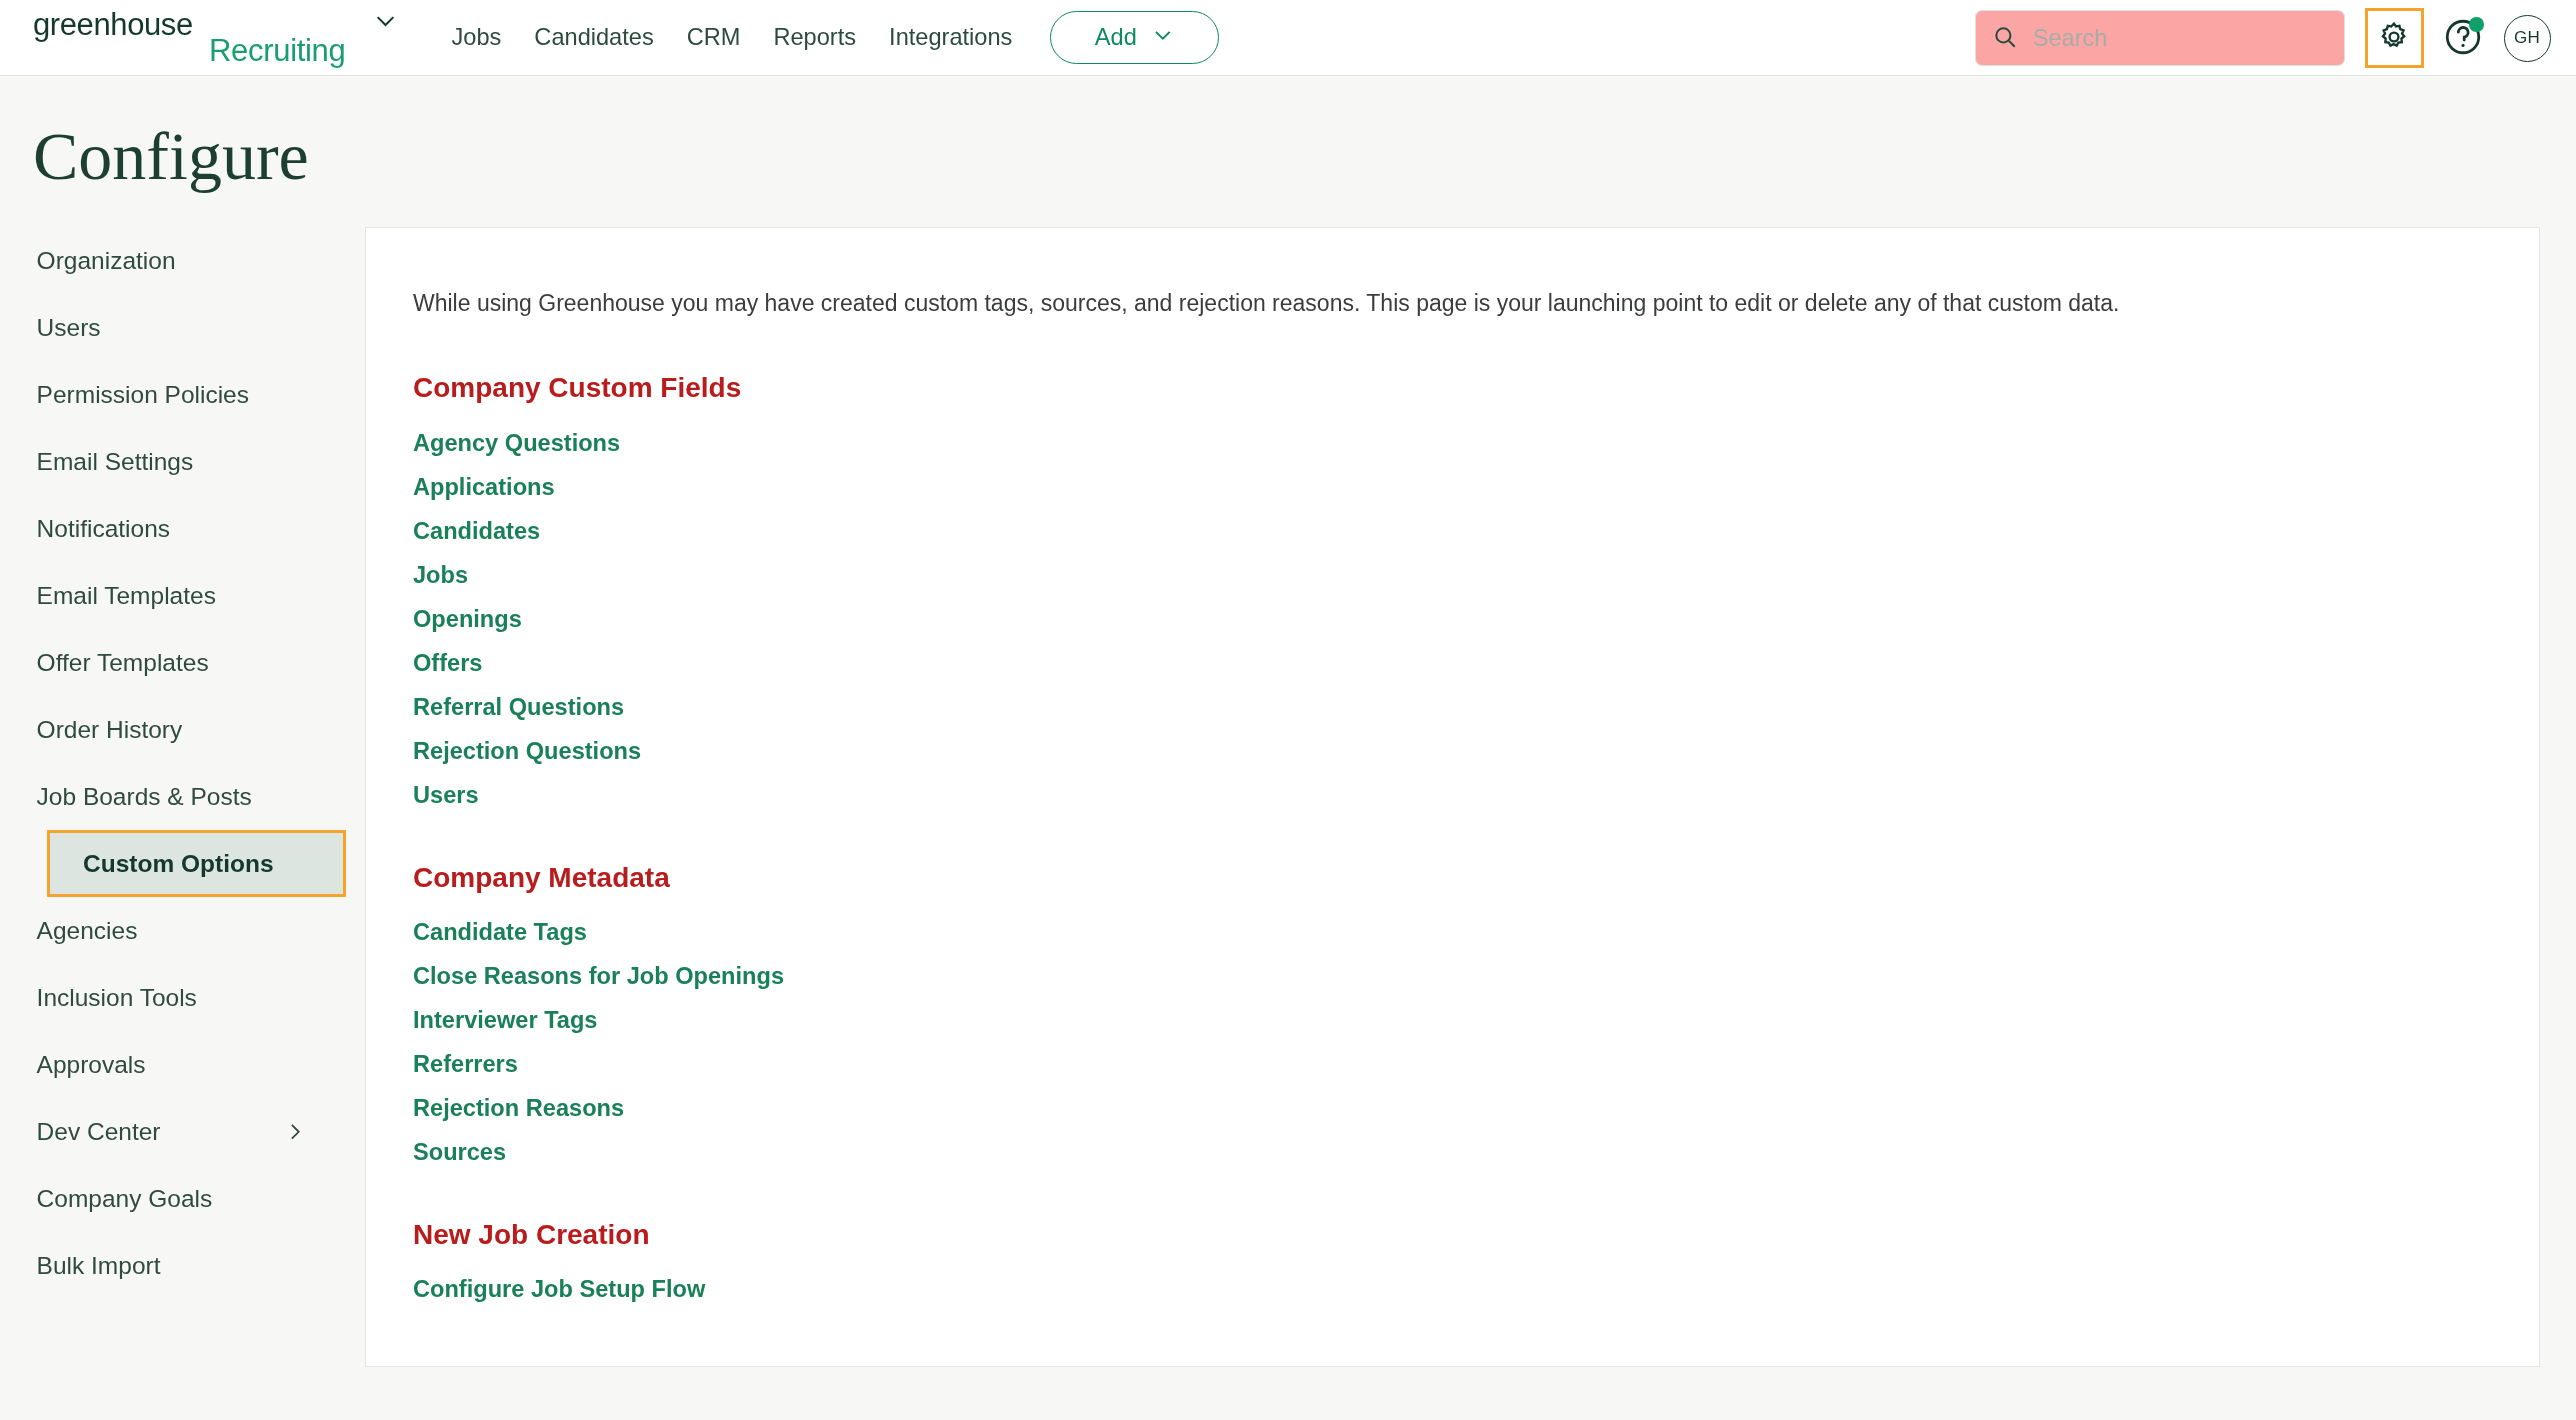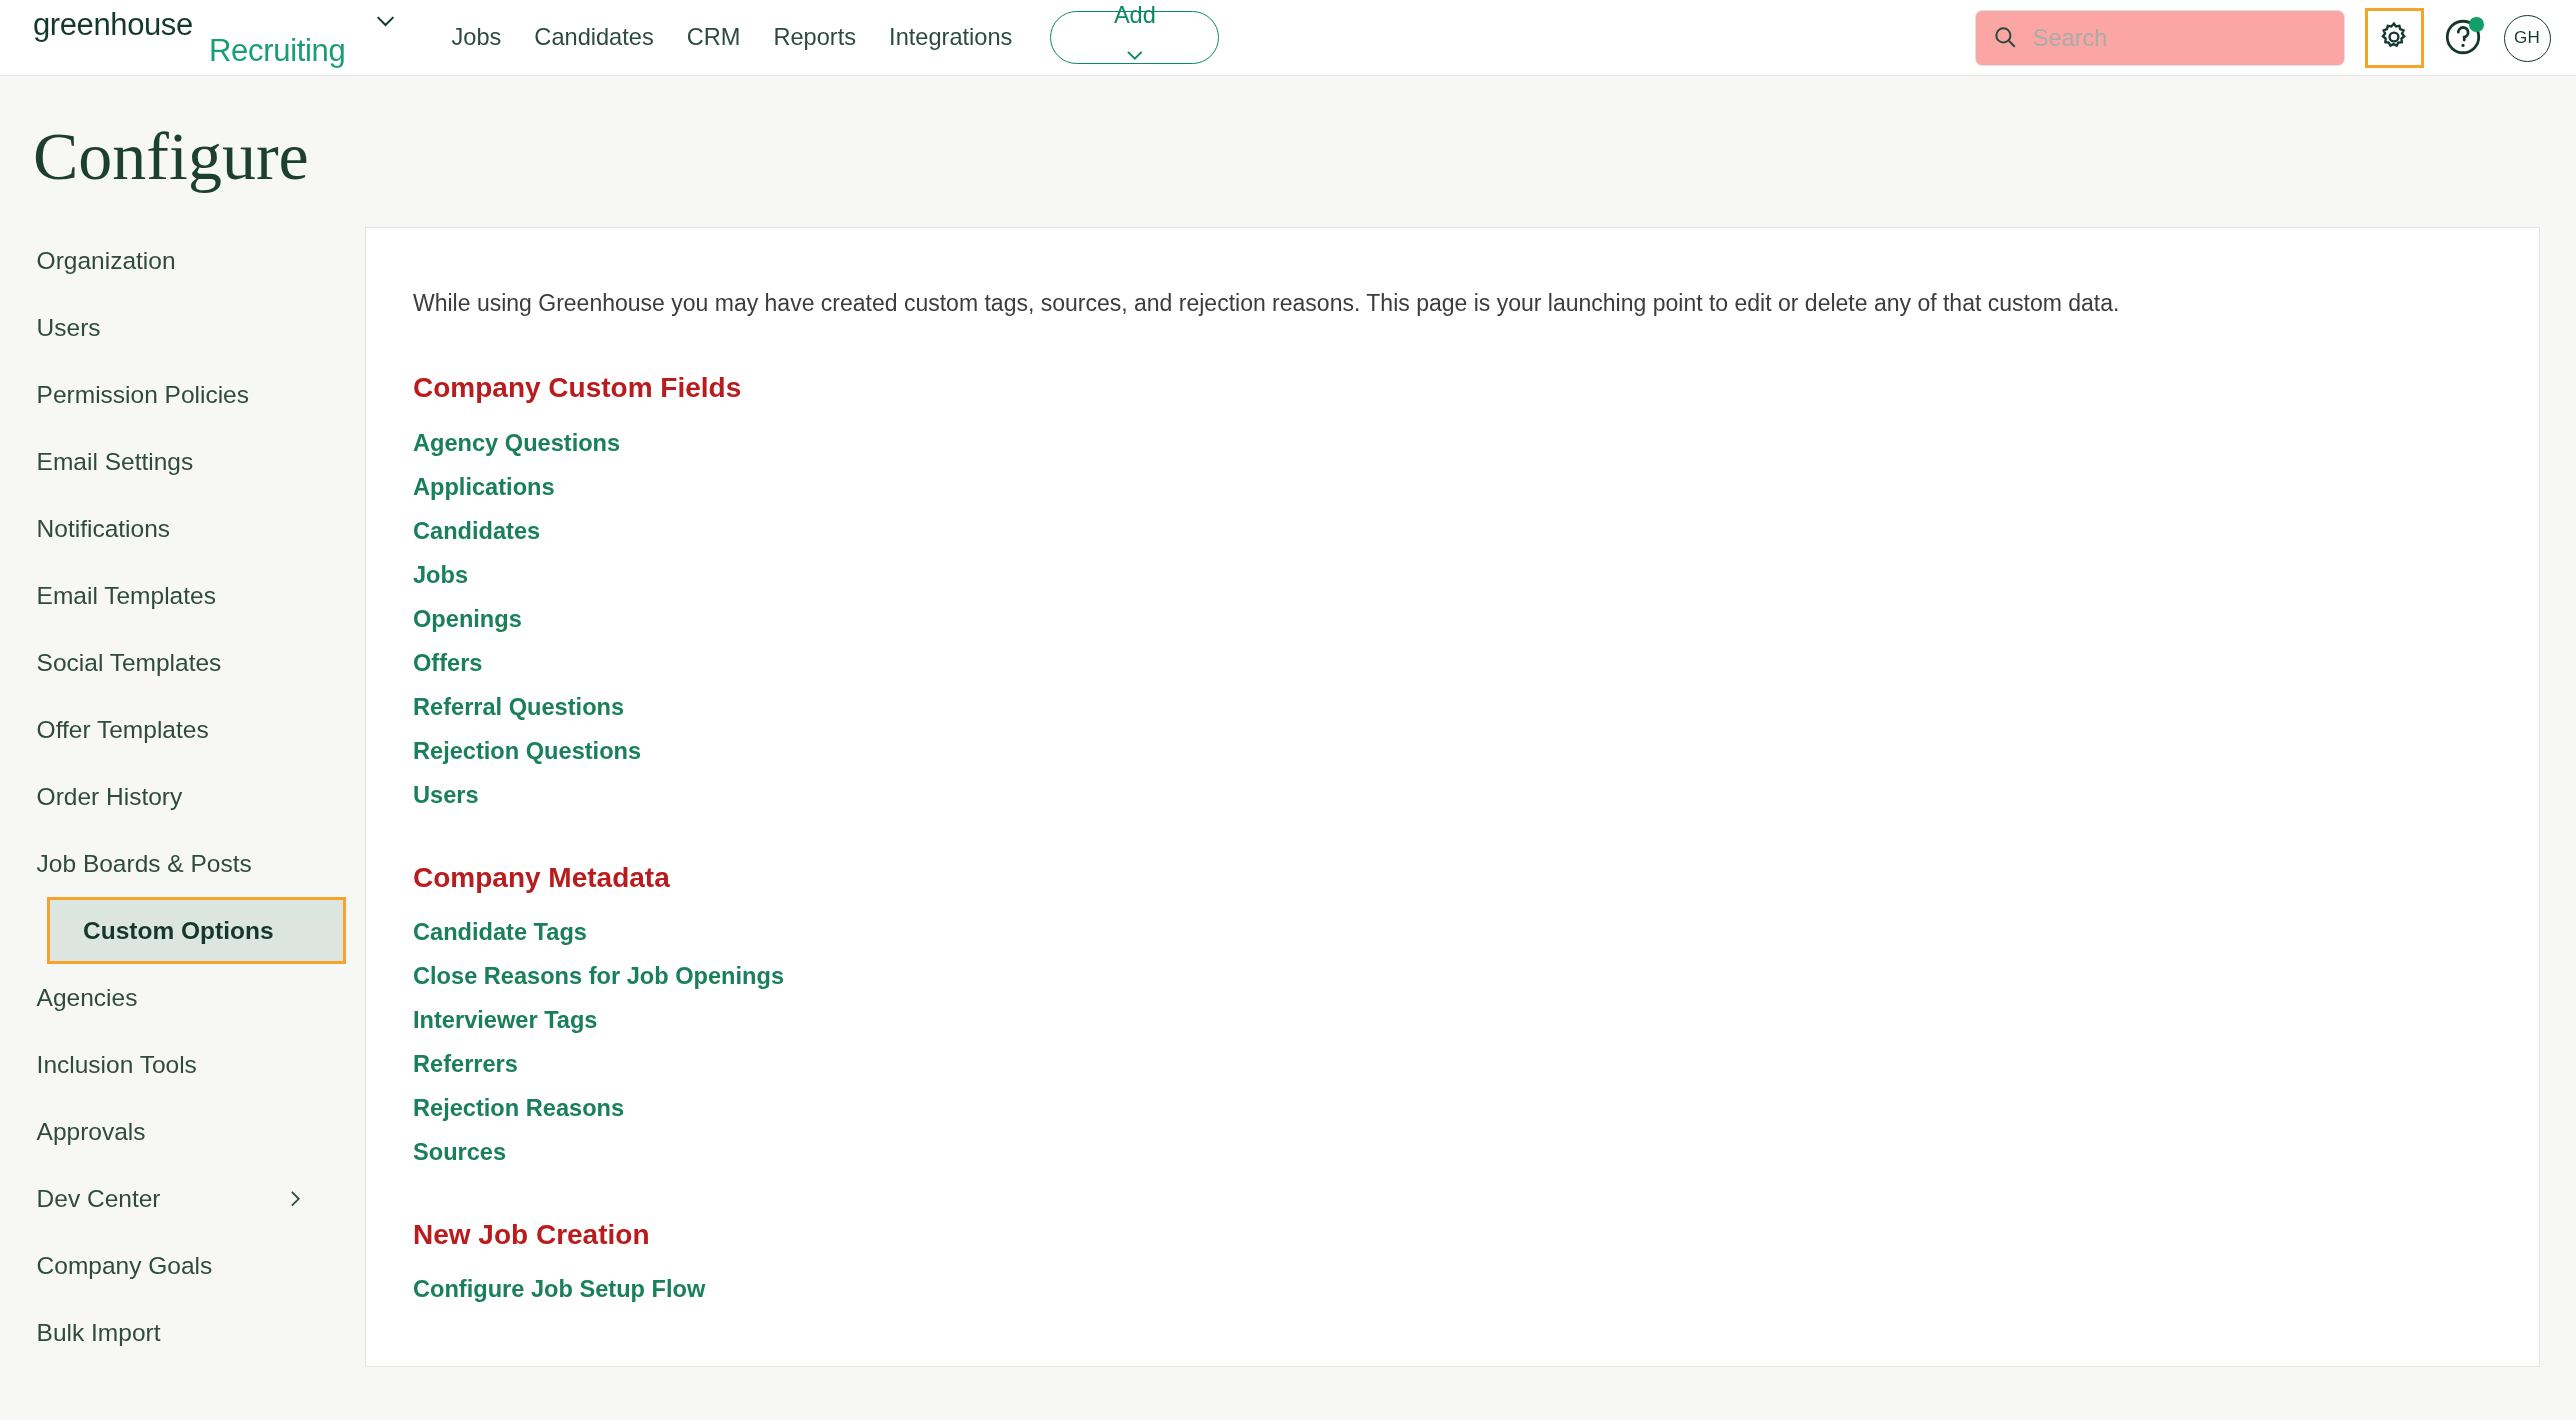--- a/index.html
+++ b/index.html
@@ -67,21 +67,20 @@
     background: #ffffff;
     color: #0e8a5f;
     font-size: 23.6px;
     display: flex;
     align-items: center;
     justify-content: center;
     gap: 14.5px;
     font-family: "Liberation Sans", sans-serif;
     cursor: pointer;
     padding: 0 23.6px;
-    flex-direction: column;
   }
 
   .nav-right {
     position: absolute;
     right: 25.4px;
     top: 0;
     height: 76px;
     display: flex;
     align-items: center;
     gap: 0;
@@ -314,23 +313,20 @@
         <span class="side-label">Permission Policies</span>
       </div>
       <div class="side-item">
         <span class="side-label">Email Settings</span>
       </div>
       <div class="side-item">
         <span class="side-label">Notifications</span>
       </div>
       <div class="side-item">
         <span class="side-label">Email Templates</span>
-      </div>
-      <div class="side-item">
-        <span class="side-label">Social Templates</span>
       </div>
       <div class="side-item">
         <span class="side-label">Offer Templates</span>
       </div>
       <div class="side-item">
         <span class="side-label">Order History</span>
       </div>
       <div class="side-item">
         <span class="side-label">Job Boards &amp; Posts</span>
       </div>

